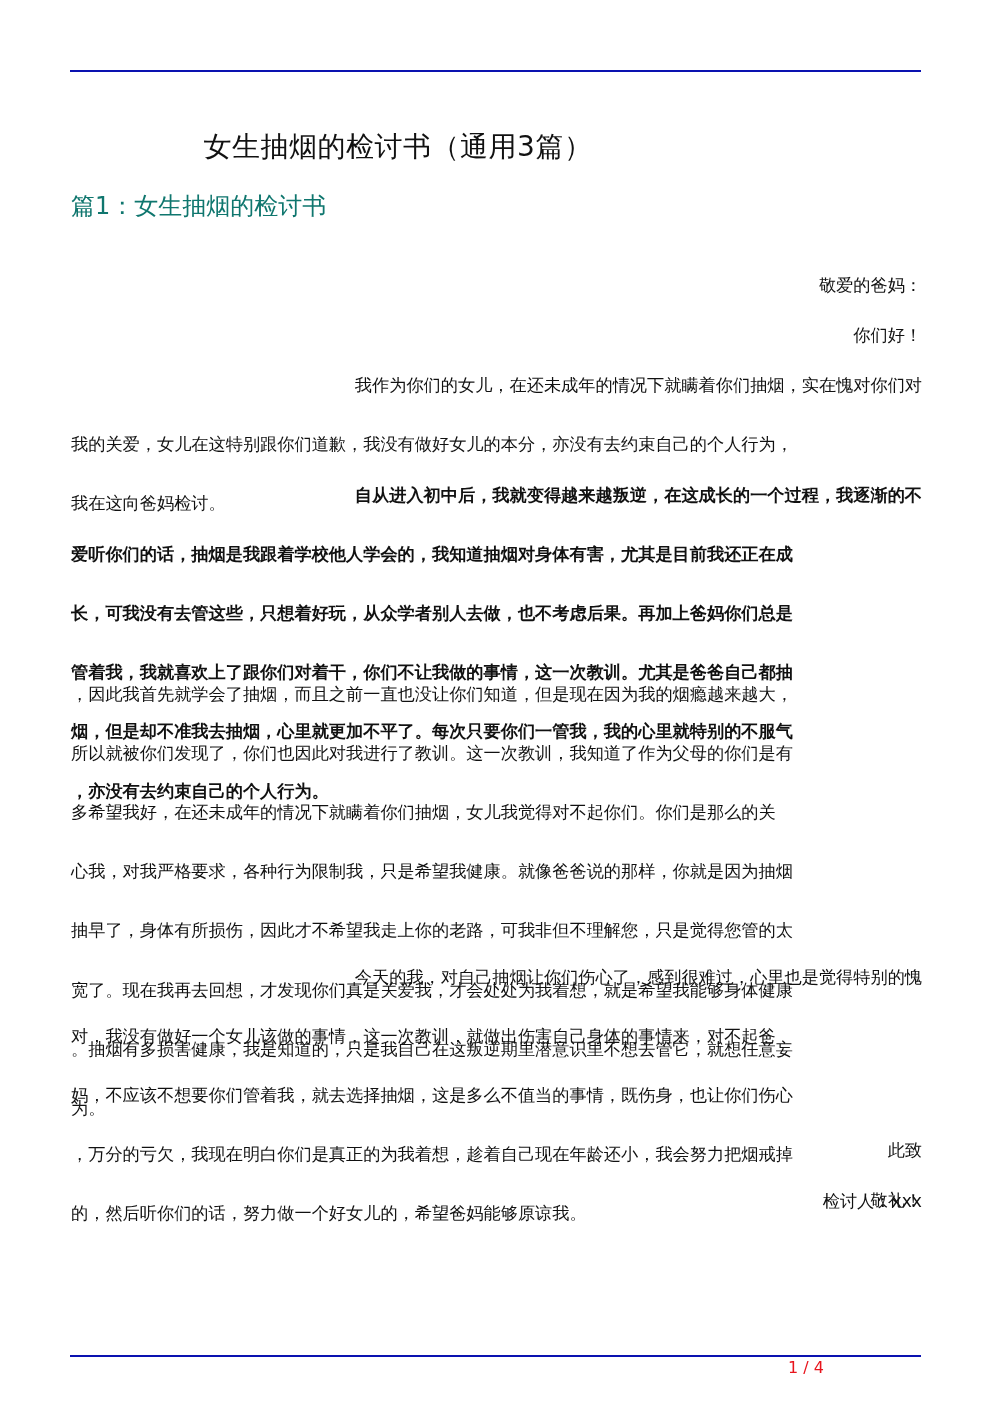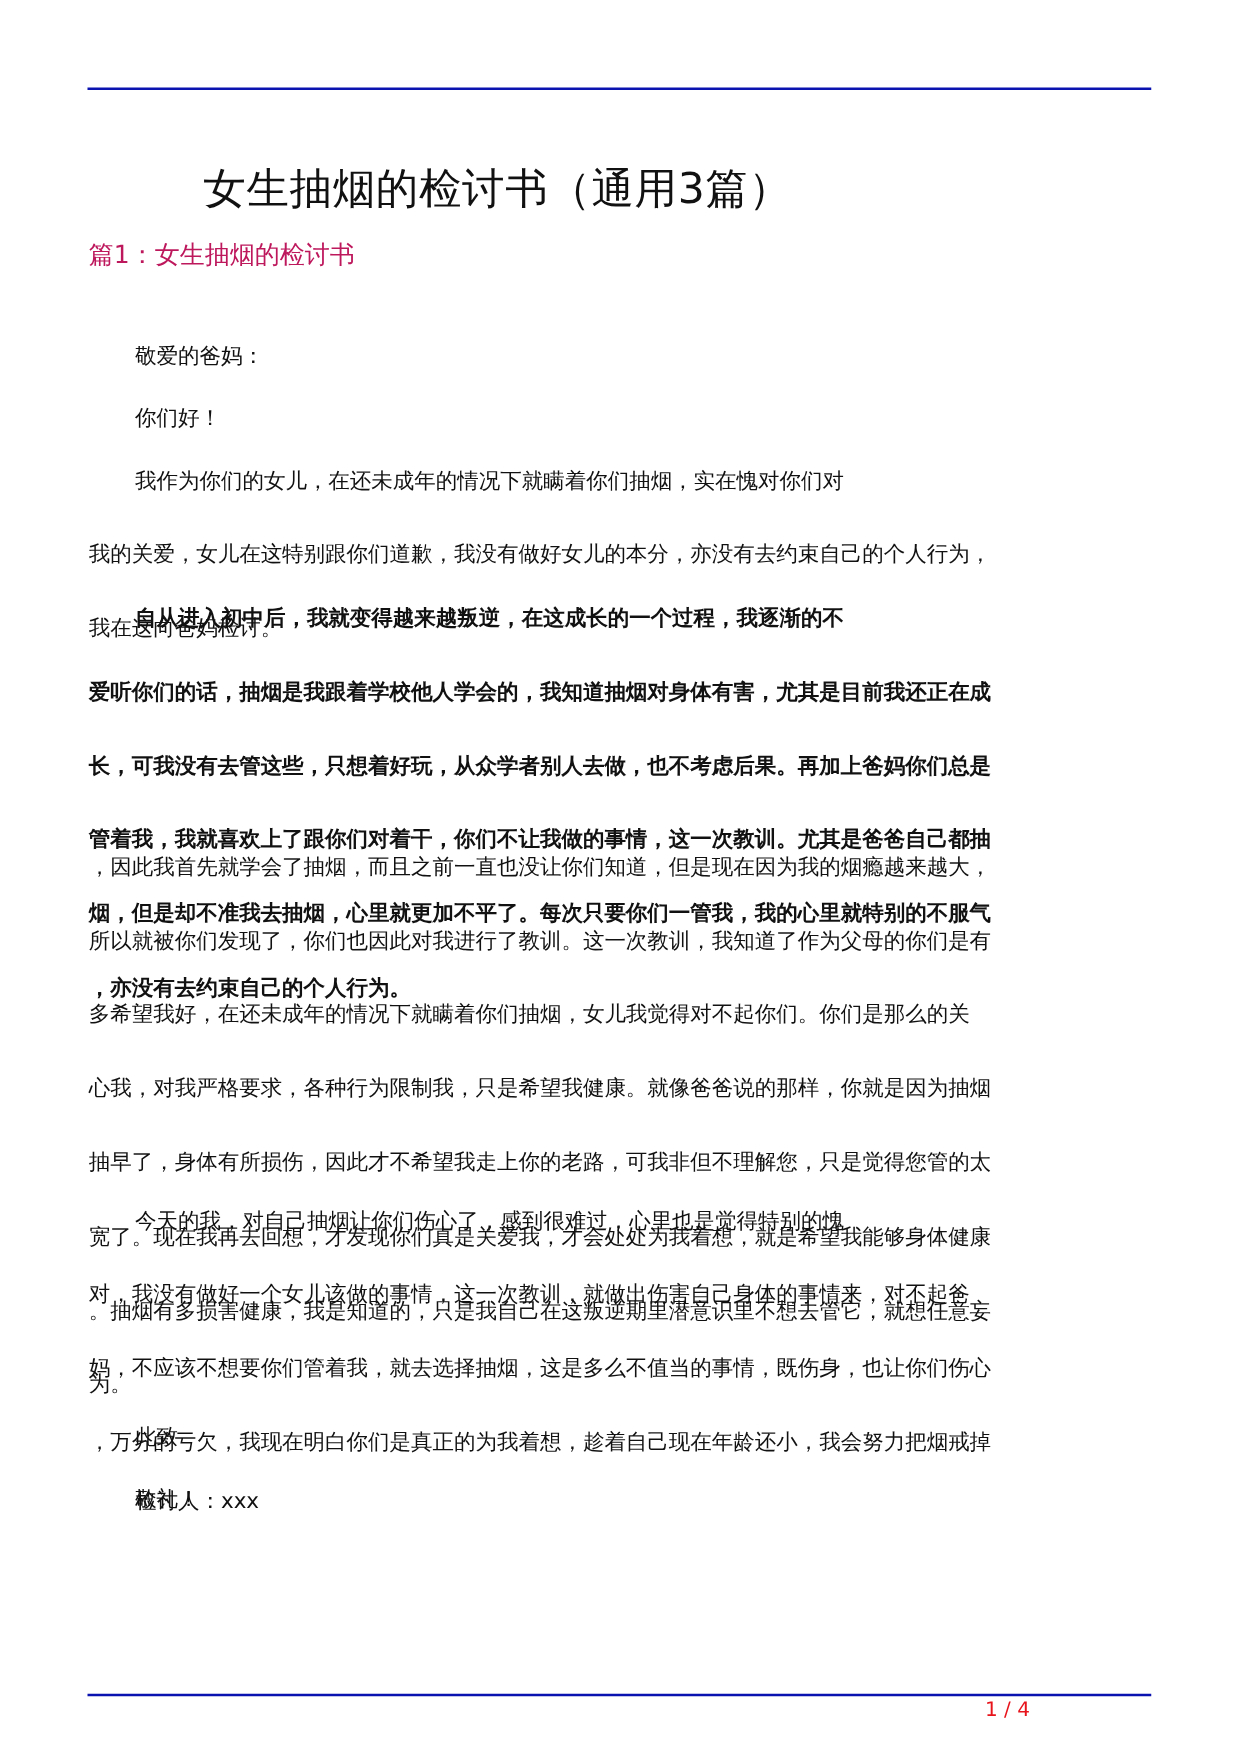--- a/index.html
+++ b/index.html
@@ -2,26 +2,26 @@
 <html><head>
 <meta charset="utf-8">
 <style>
   html, body { margin: 0; padding: 0; background: #ffffff; }
   body { width: 992px; height: 1403px; position: relative; overflow: hidden;
          font-family: "DejaVu Sans", "Liberation Sans", sans-serif; color: #111; }
   .rule { position: absolute; left: 70px; width: 851px; height: 2px; background: #0a12b0; }
   .rule.top { top: 70px; }
   .rule.bottom { top: 1355px; }
   .title { position: absolute; top: 128px; left: 0; width: 796px; text-align: center;
-           font-size: 34px; letter-spacing: 0.5px; color: #111; }
-  .section-heading { position: absolute; top: 190px; left: 71px; font-size: 20px; color: #be185d; }
+           font-size: 28px; letter-spacing: 0.5px; color: #111; }
+  .section-heading { position: absolute; top: 190px; left: 71px; font-size: 24px; color: #0f766e; }
   .para { position: absolute; left: 71px; width: 851px; font-size: 17.2px; line-height: 29.6px;
           margin: 0; white-space: pre-line; }
   .line { display: block; white-space: nowrap; }
-  .indent { padding-left: 37px; }
+  .indent { padding-left: 37px; text-align: right; }
   .page-num { position: absolute; top: 1358px; left: 788px; font-size: 16px; color: #e8141c; }
 </style>
 </head>
 <body>
 
 <div class="rule top"></div>
 
 <div class="title">女生抽烟的检讨书（通用3篇）</div>
 
 <div class="section-heading">篇1：女生抽烟的检讨书</div>
@@ -58,20 +58,21 @@
   <span class="line">宽了。现在我再去回想，才发现你们真是关爱我，才会处处为我着想，就是希望我能够身体健康</span>
   <span class="line">。抽烟有多损害健康，我是知道的，只是我自己在这叛逆期里潜意识里不想去管它，就想任意妄</span>
   <span class="line">为。</span>
 </div>
 
 <div class="para" style="top:933px;">
   <span class="line indent">今天的我，对自己抽烟让你们伤心了，感到很难过，心里也是觉得特别的愧</span>
   <span class="line">对，我没有做好一个女儿该做的事情，这一次教训，就做出伤害自己身体的事情来，对不起爸</span>
   <span class="line">妈，不应该不想要你们管着我，就去选择抽烟，这是多么不值当的事情，既伤身，也让你们伤心</span>
   <span class="line">，万分的亏欠，我现在明白你们是真正的为我着想，趁着自己现在年龄还小，我会努力把烟戒掉</span>
+  <span class="line">的，然后听你们的话，努力做一个好女儿的，希望爸妈能够原谅我。</span>
 </div>
 
 <p class="para" style="top:1106px;">
   <span class="line indent">此致</span>
 </p>
 
 <p class="para" style="top:1156px;">
   <span class="line indent">敬礼！</span>
 </p>
 

